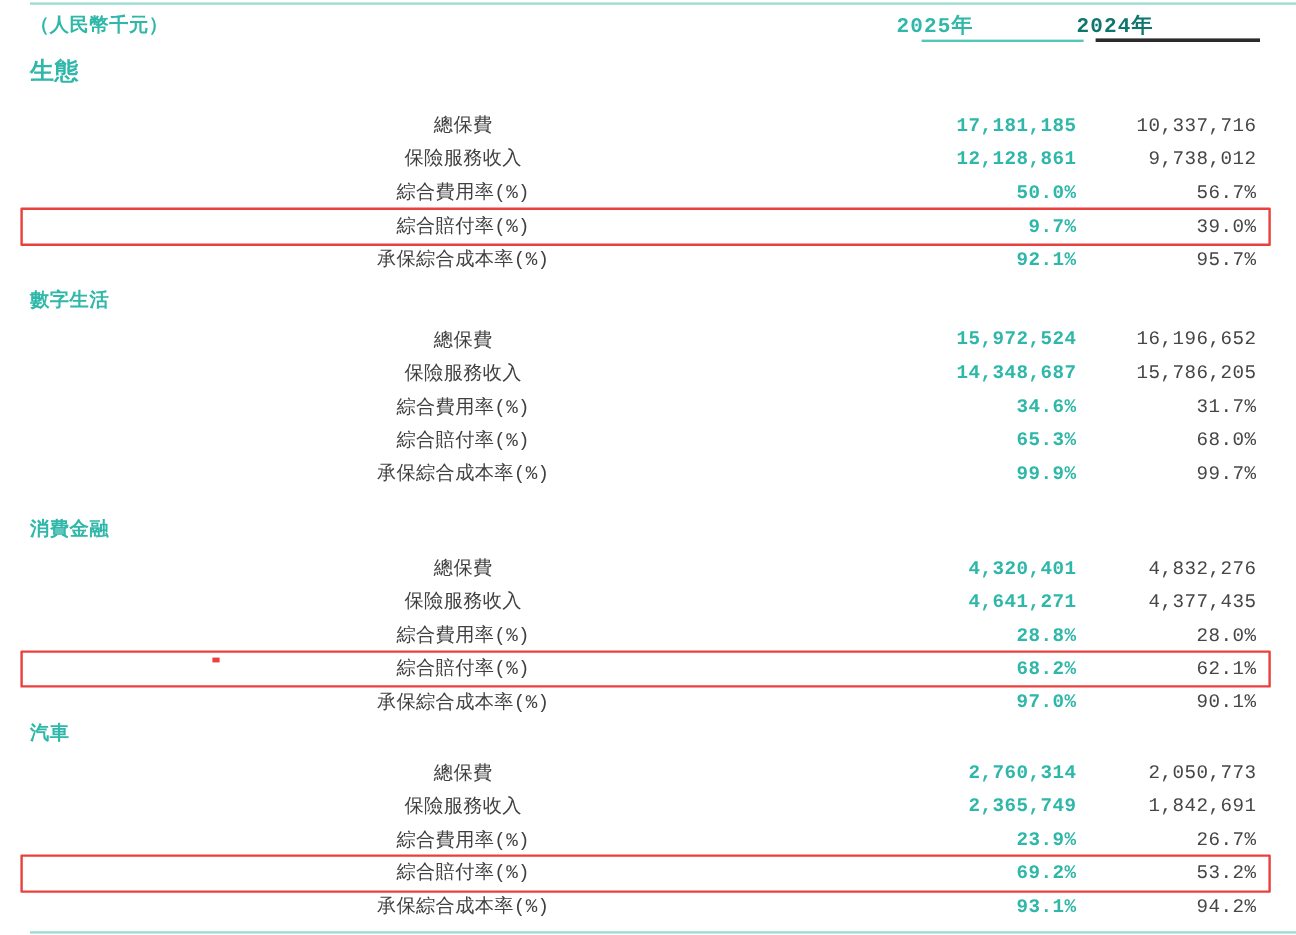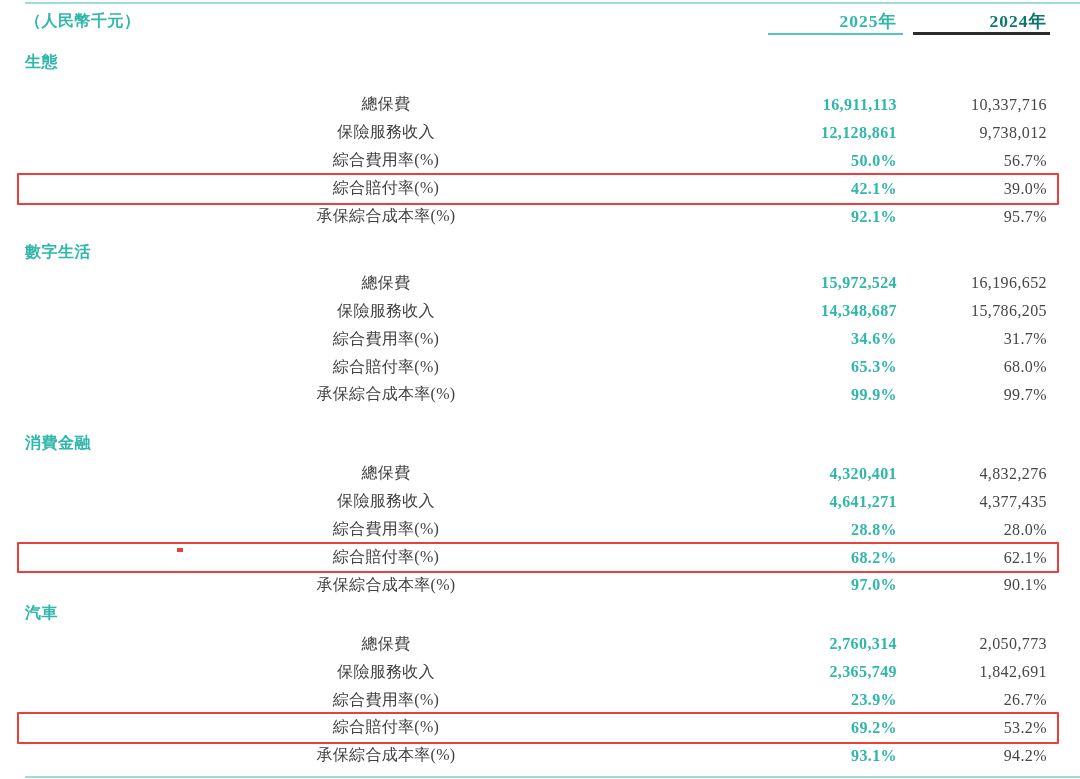--- a/index.html
+++ b/index.html
@@ -1,21 +1,21 @@
 <!DOCTYPE html>
 <html><head>
 <meta charset="utf-8">
 <style>
   html,body{margin:0;padding:0;background:#fff;}
   .page{
     position:relative;
     width:1080px;height:779px;
     background:#ffffff;
     overflow:hidden;
-    font-family:Liberation Serif, serif;
+    font-family:Liberation Mono, monospace;
     color:var(--dark,#454545);
   }
   .top-border{
     position:absolute;top:2px;left:25px;right:0;height:1.5px;
     background:var(--teal-light,#9fdcd5);
   }
   .bottom-border{
     position:absolute;top:776px;left:25px;right:0;height:1.5px;
     background:var(--teal-light,#9fdcd5);
   }
@@ -28,30 +28,30 @@
   .header-row{
     margin-top:6px;
     height:30px;
   }
   .unit{
     font-weight:bold;
     font-size:16px;
     letter-spacing:0.5px;
     color:var(--teal,#2fb7a9);
   }
-  .col{text-align:right;font-size:17.5px;font-weight:bold;letter-spacing:1px;}
+  .col{font-size:17.5px;font-weight:bold;letter-spacing:1px;}
   .col-2025{color:var(--teal,#2fb7a9);}
   .col-2024{color:#0f766e;}
   .rule{position:absolute;}
   .rule-2025{top:33px;left:768px;width:135px;height:2px;background:var(--teal-mid,#55c7ba);}
   .rule-2024{top:32px;left:913px;width:137px;height:3px;background:#2b2b2b;}
   .section-title{
     margin:16px 0 0 25px;
     line-height:19px;
-    font-size:16px;
+    font-size:20px;
     font-weight:bold;
     color:var(--teal,#2fb7a9);
     letter-spacing:0.5px;
   }
   .subsection .subsection-title{
     margin:0 0 0 25px;
     line-height:19px;
     font-size:16px;
     font-weight:bold;
     color:var(--teal,#2fb7a9);
@@ -114,36 +114,36 @@
   <div class="rule rule-2025"></div>
   <div class="rule rule-2024"></div>
 
   <div class="section-title">生態</div>
 
   <div id="subsections">
   <section class="subsection">
     <div class="rows">
           <div class="row grid">
             <span class="lbl">總保費</span>
-            <span class="val v2025">16,911,113</span>
+            <span class="val v2025">17,181,185</span>
             <span class="val v2024">10,337,716</span>
           </div>
           <div class="row grid">
             <span class="lbl">保險服務收入</span>
             <span class="val v2025">12,128,861</span>
             <span class="val v2024">9,738,012</span>
           </div>
           <div class="row grid">
             <span class="lbl">綜合費用率(%)</span>
             <span class="val v2025">50.0%</span>
             <span class="val v2024">56.7%</span>
           </div>
           <div class="row grid highlight">
             <span class="lbl">綜合賠付率(%)</span>
-            <span class="val v2025">42.1%</span>
+            <span class="val v2025">9.7%</span>
             <span class="val v2024">39.0%</span>
           </div>
           <div class="row grid">
             <span class="lbl">承保綜合成本率(%)</span>
             <span class="val v2025">92.1%</span>
             <span class="val v2024">95.7%</span>
           </div>
         </div>
   </section>
 

